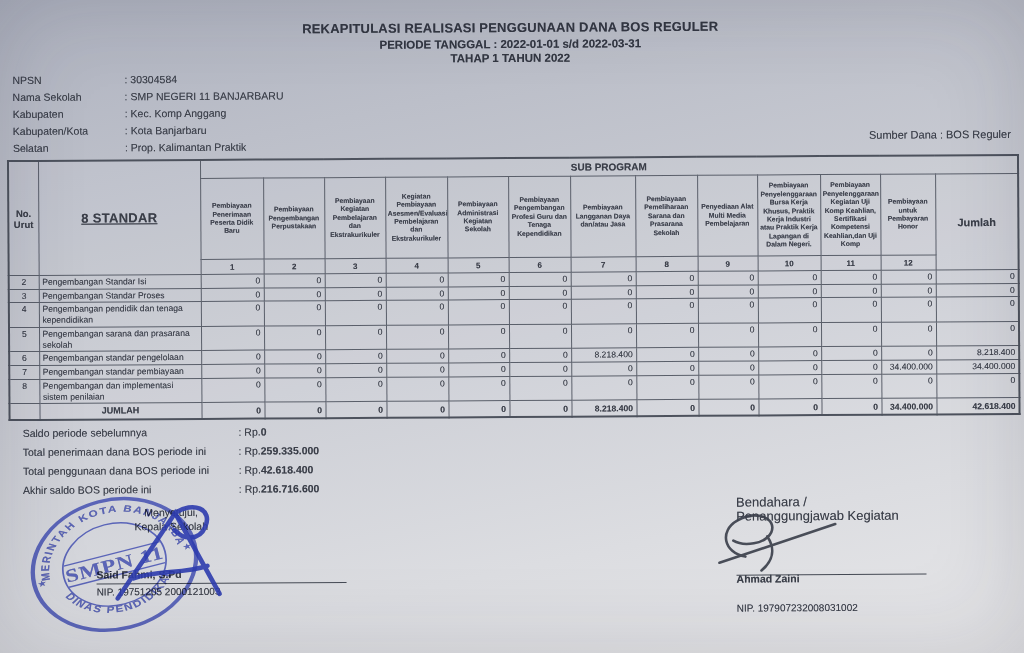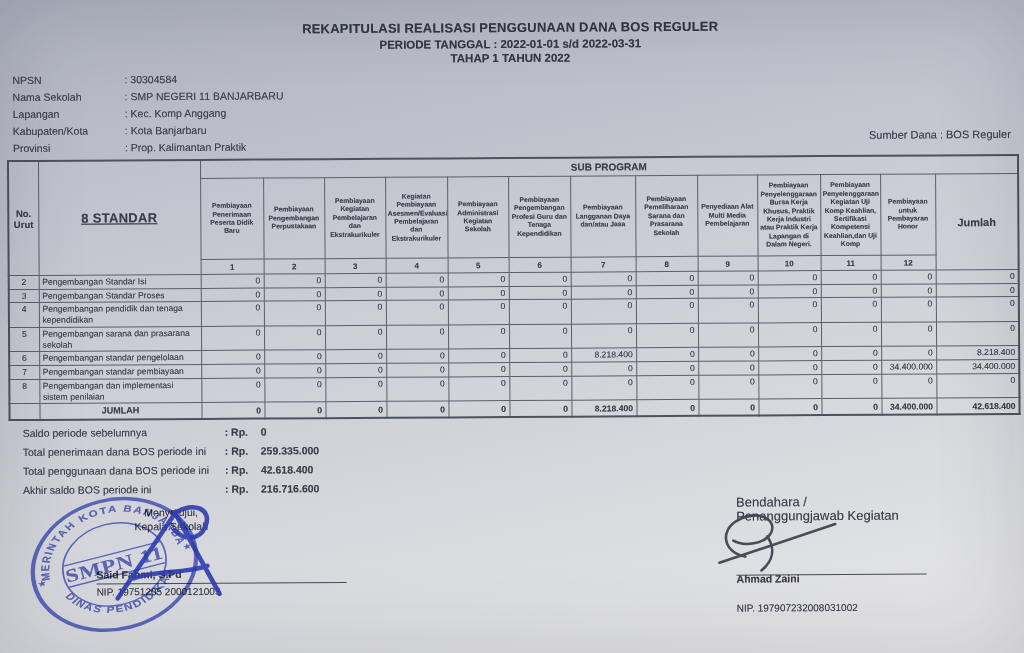--- a/index.html
+++ b/index.html
@@ -40,21 +40,21 @@
   .name-cell{text-align:left;line-height:1.25;}
   .val-cell{text-align:right;font-weight:500;}
   tr.total{height:16px;}
   tr.total td{font-weight:bold;vertical-align:middle;}
   tr.total .name-cell{text-align:center;font-size:9px;}
 
   
   .summary{position:absolute;left:22px;top:424px;font-size:10.5px;}
   .sum-row{height:19px;white-space:nowrap;}
   .sum-label{display:inline-block;width:202px;}
-  .sum-prefix{display:inline-block;width:36px;font-weight:bold;}
+  .sum-prefix{display:inline-block;width:36px;font-weight:normal;text-align:right;}
   .sum-value{font-weight:bold;}
 
   
   .left-titles{position:absolute;left:95px;top:503px;width:150px;text-align:center;font-size:10.5px;line-height:14px;}
   .right-titles{position:absolute;left:735px;top:497px;font-size:13px;line-height:14px;}
   .sig-name{position:absolute;font-size:10.5px;font-weight:bold;}
   .left-name{left:95px;top:566px;}
   .right-name{left:735px;top:574px;}
   .sig-line{position:absolute;border-top:1.3px solid #464b55;height:0;}
   .left-line{left:95px;top:581px;width:250px;}
@@ -79,23 +79,23 @@
 
   <div class="title">
     <div class="t1">REKAPITULASI REALISASI PENGGUNAAN DANA BOS REGULER</div>
     <div class="t2">PERIODE TANGGAL : 2022-01-01 s/d 2022-03-31</div>
     <div class="t3">TAHAP 1 TAHUN 2022</div>
   </div>
 
   <div class="info" id="info-block">
       <div class="info-row"><span class="info-label">NPSN</span><span class="info-value">: 30304584</span></div>
       <div class="info-row"><span class="info-label">Nama Sekolah</span><span class="info-value">: SMP NEGERI 11 BANJARBARU</span></div>
-      <div class="info-row"><span class="info-label">Lapangan</span><span class="info-value">: Kec. Komp Anggang</span></div>
+      <div class="info-row"><span class="info-label">Kabupaten</span><span class="info-value">: Kec. Komp Anggang</span></div>
       <div class="info-row"><span class="info-label">Kabupaten/Kota</span><span class="info-value">: Kota Banjarbaru</span></div>
-      <div class="info-row"><span class="info-label">Provinsi</span><span class="info-value">: Prop. Kalimantan Praktik</span></div>
+      <div class="info-row"><span class="info-label">Selatan</span><span class="info-value">: Prop. Kalimantan Praktik</span></div>
     </div>
 
   <div class="sumber">Sumber Dana : BOS Reguler</div>
 
   <table>
     <colgroup>
       <col style="width:30px">
         <col style="width:162px">
       <col style="width:63px">
         <col style="width:61px">

